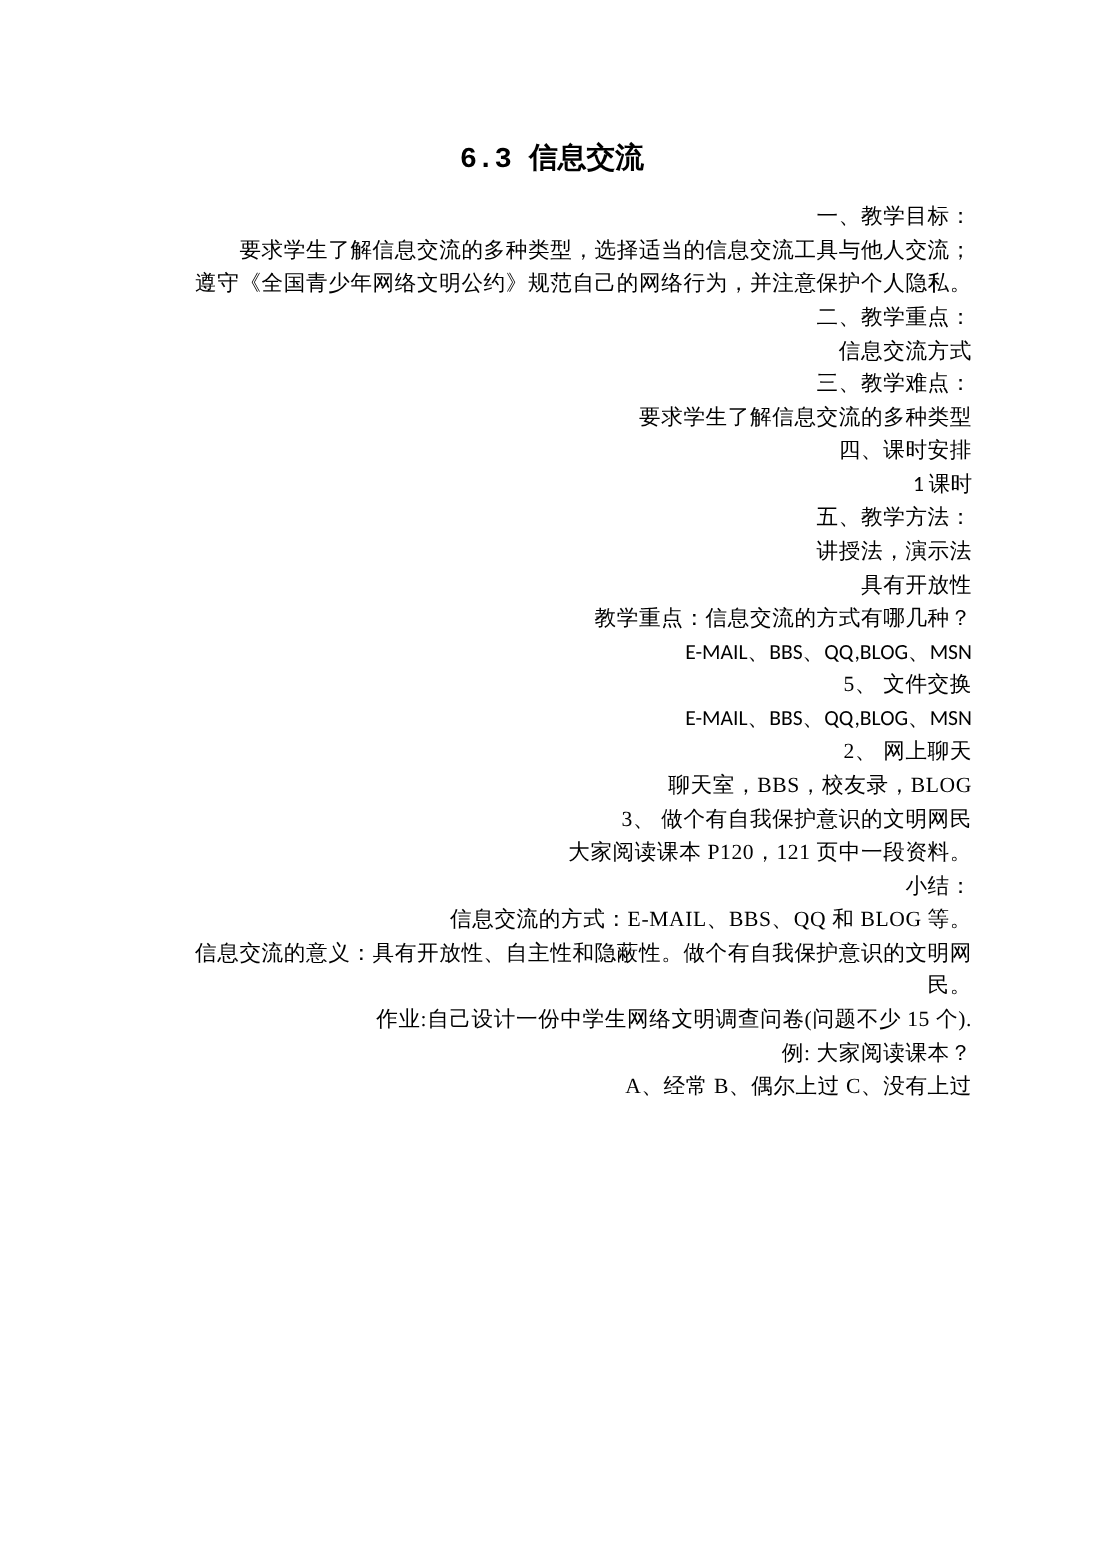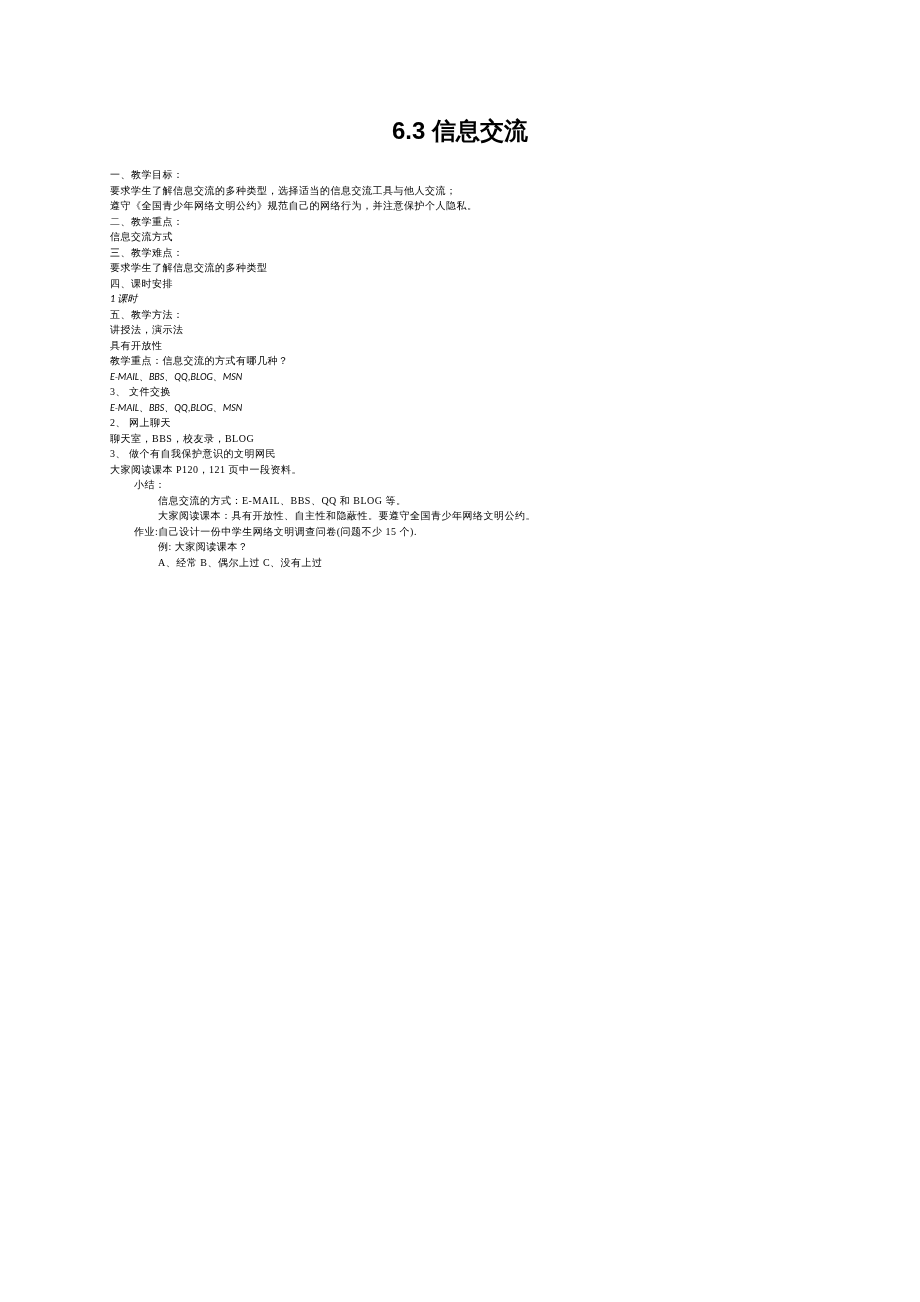--- a/index.html
+++ b/index.html
@@ -9,43 +9,43 @@
     }
     body {
       background: #ffffff;
       font-family: "SimSun", "宋体", serif;
       width: 920px;
       height: 1302px;
       padding: 115px 110px 0 110px;
       color: #000000;
     }
     .title {
-      font-family: Liberation Sans, sans-serif;
+      font-family: Liberation Mono, monospace;
       font-weight: bold;
       font-size: 24px;
       text-align: center;
       margin-bottom: 20px;
       color: #000000;
     }
     .line {
-      font-size: 10px;
+      font-size: 18px;
       line-height: 1.55;
       color: #000000;
       letter-spacing: 0.5px;
+      text-align: right;
     }
     .indent-1 {
       padding-left: 24px;
     }
     .indent-2 {
       padding-left: 48px;
     }
     .latin {
       font-family: "Calibri", Arial, sans-serif;
       letter-spacing: 0;
-      font-style: italic;
     }
   </style>
 </head>
 <body>
 
 <div class="title">6.3 信息交流</div>
 
 <div class="line">一、教学目标：</div>
 <div class="line">要求学生了解信息交流的多种类型，选择适当的信息交流工具与他人交流；</div>
 <div class="line">遵守《全国青少年网络文明公约》规范自己的网络行为，并注意保护个人隐私。</div>
@@ -53,24 +53,24 @@
 <div class="line">信息交流方式</div>
 <div class="line">三、教学难点：</div>
 <div class="line">要求学生了解信息交流的多种类型</div>
 <div class="line">四、课时安排</div>
 <div class="line latin">1 课时</div>
 <div class="line">五、教学方法：</div>
 <div class="line">讲授法，演示法</div>
 <div class="line">具有开放性</div>
 <div class="line">教学重点：信息交流的方式有哪几种？</div>
 <div class="line latin">E-MAIL、BBS、QQ,BLOG、MSN</div>
-<div class="line">3、  文件交换</div>
+<div class="line">5、  文件交换</div>
 <div class="line latin">E-MAIL、BBS、QQ,BLOG、MSN</div>
 <div class="line">2、  网上聊天</div>
 <div class="line">聊天室，BBS，校友录，BLOG</div>
 <div class="line">3、  做个有自我保护意识的文明网民</div>
 <div class="line">大家阅读课本 P120，121 页中一段资料。</div>
 <div class="line indent-1">小结：</div>
 <div class="line indent-2">信息交流的方式：E-MAIL、BBS、QQ 和 BLOG 等。</div>
-<div class="line indent-2">大家阅读课本：具有开放性、自主性和隐蔽性。要遵守全国青少年网络文明公约。</div>
+<div class="line indent-2">信息交流的意义：具有开放性、自主性和隐蔽性。做个有自我保护意识的文明网民。</div>
 <div class="line indent-1">作业:自己设计一份中学生网络文明调查问卷(问题不少 15 个).</div>
 <div class="line indent-2">例:  大家阅读课本？</div>
 <div class="line indent-2">A、经常  B、偶尔上过  C、没有上过</div>
 
 </body></html>

